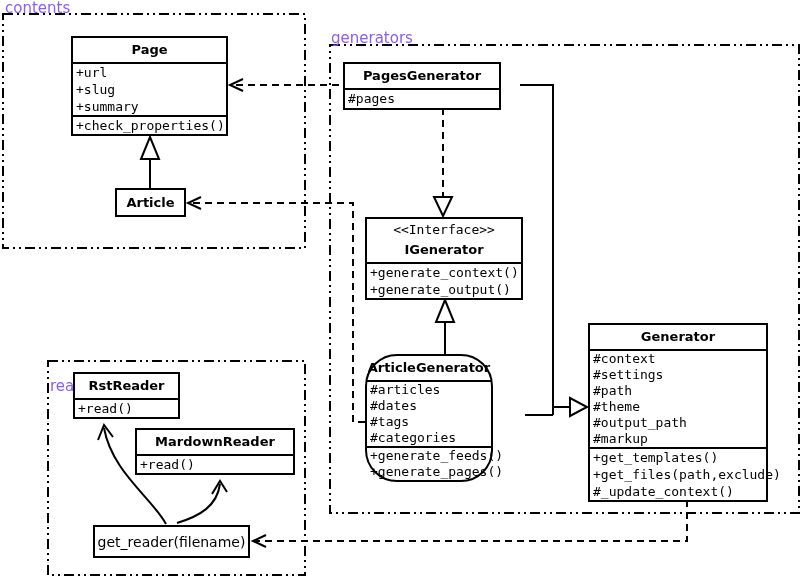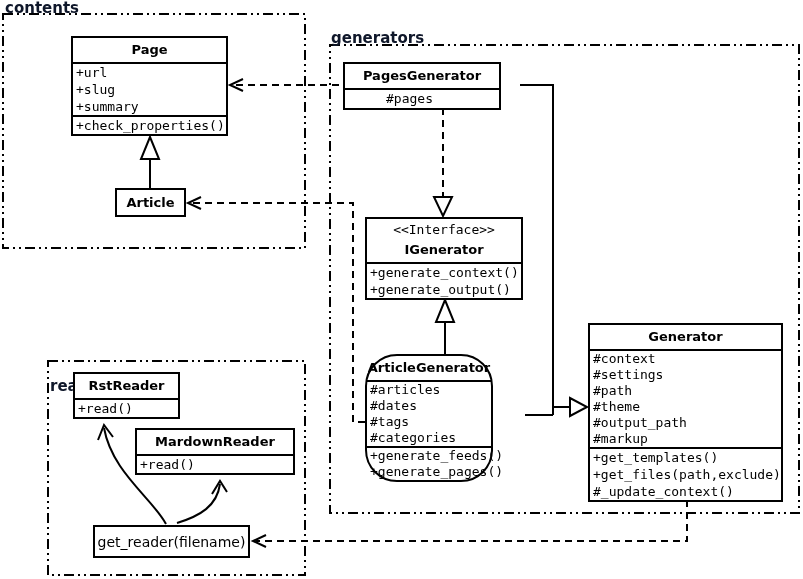--- a/index.html
+++ b/index.html
@@ -1,19 +1,19 @@
 <!DOCTYPE html>
 <html><head>
 <meta charset="utf-8">
 <style>
   html,body{margin:0;padding:0;background:#ffffff;}
   #stage{position:relative;width:803px;height:579px;background:#ffffff;
          font-family:"DejaVu Sans",sans-serif;color:#000;overflow:hidden;}
   #wires{position:absolute;left:0;top:0;width:803px;height:579px;z-index:1;}
-  .pkg-label{position:absolute;z-index:2;font-size:15px;line-height:15px;color:#0f172a;white-space:nowrap;font-weight:bold;}
+  .pkg-label{position:absolute;z-index:2;font-size:15px;line-height:15px;color:#8b5cf6;white-space:nowrap;}
   .uml-class{position:absolute;z-index:2;background:#ffffff;border:2px solid #000;box-sizing:border-box;}
   .uml-title{font-family:"DejaVu Sans",sans-serif;font-weight:bold;font-size:13px;line-height:24px;
              text-align:center;white-space:nowrap;}
   .uml-head{border-bottom:2px solid #000;}
   .uml-stereo{font-family:"DejaVu Sans Mono",monospace;font-size:13px;line-height:17px;
               text-align:center;padding-top:2px;white-space:nowrap;}
   .uml-section{border-bottom:2px solid #000;}
   .uml-section:last-child{border-bottom:none;}
   .uml-row{font-family:"DejaVu Sans Mono",monospace;font-size:13px;line-height:17px;
            padding-left:3px;white-space:nowrap;}
@@ -96,21 +96,21 @@
     </div>
   </div>
 
   <div class="uml-class" style="left:115px;top:188px;width:71px;">
     <div class="uml-title" style="line-height:25px;">Article</div>
   </div>
 
   <div class="uml-class" style="left:343px;top:62px;width:158px;">
     <div class="uml-title uml-head">PagesGenerator</div>
     <div class="uml-section">
-      <div class="uml-row" style="line-height:18px;margin-left:38px;">#pages</div>
+      <div class="uml-row" style="line-height:18px;">#pages</div>
     </div>
   </div>
 
   <div class="uml-class" style="left:365px;top:217px;width:158px;">
     <div class="uml-head">
       <div class="uml-stereo">&lt;&lt;Interface&gt;&gt;</div>
       <div class="uml-title">IGenerator</div>
     </div>
     <div class="uml-section">
       <div class="uml-row">+generate_context()</div>
@@ -125,21 +125,21 @@
       <div class="uml-row">#dates</div>
       <div class="uml-row">#tags</div>
       <div class="uml-row">#categories</div>
     </div>
     <div class="uml-section rh16">
       <div class="uml-row">+generate_feeds()</div>
       <div class="uml-row">+generate_pages()</div>
     </div>
   </div>
 
-  <div class="uml-class" style="left:588px;top:323px;width:195px;">
+  <div class="uml-class" style="left:588px;top:323px;width:180px;">
     <div class="uml-title uml-head">Generator</div>
     <div class="uml-section rh16">
       <div class="uml-row">#context</div>
       <div class="uml-row">#settings</div>
       <div class="uml-row">#path</div>
       <div class="uml-row">#theme</div>
       <div class="uml-row">#output_path</div>
       <div class="uml-row">#markup</div>
     </div>
     <div class="uml-section">

